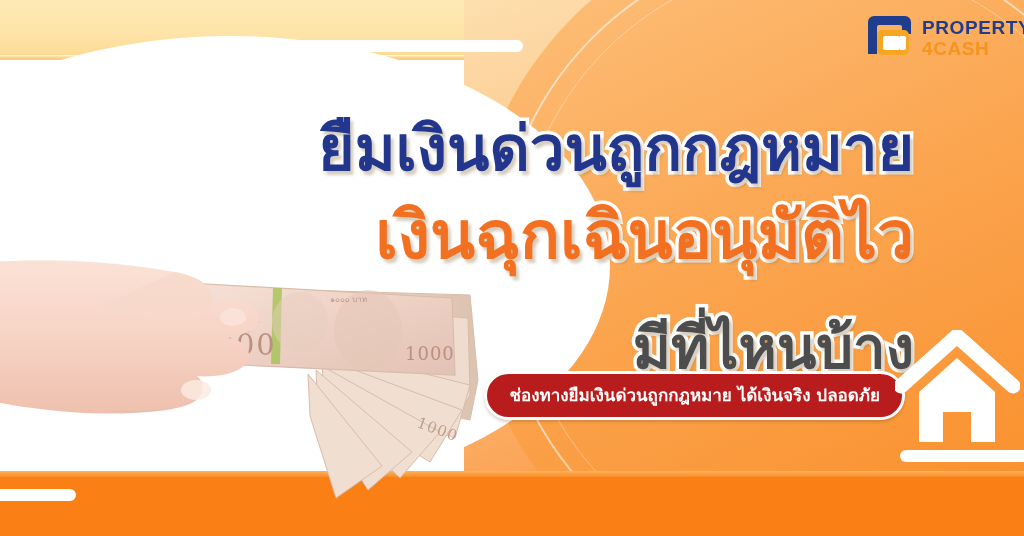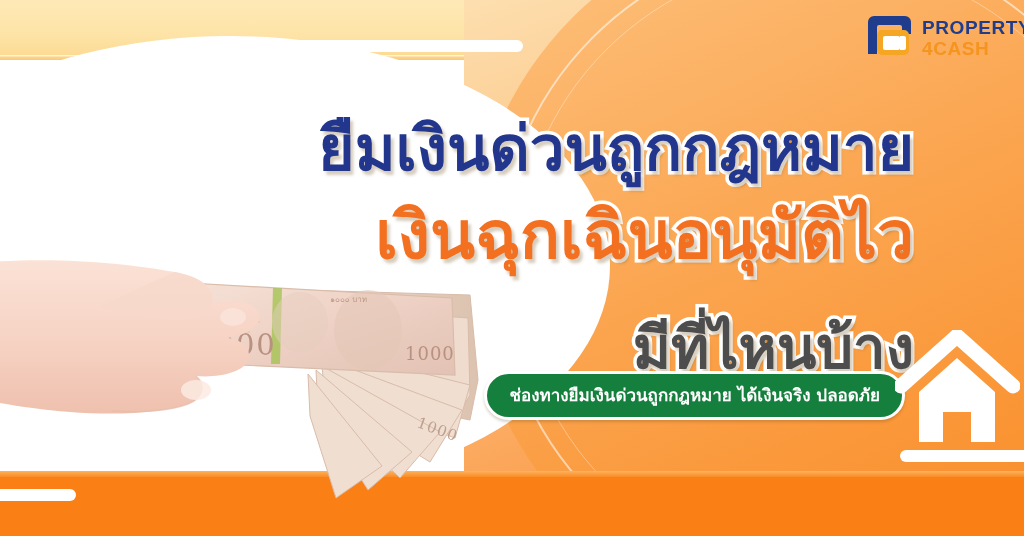--- a/index.html
+++ b/index.html
@@ -139,21 +139,21 @@
     color:#4D4D4D;
     -webkit-text-stroke:7px #ffffff;
     paint-order:stroke fill;
     text-shadow:3px 4px 3px rgba(120,90,40,.30);
     margin-top:31px;
   }
 
   
   .subtitle{
     position:absolute;right:119px;top:371px;
-    background:#15803d;
+    background:#b91c1c;
     border:3px solid #ffffff;
     border-radius:99px;
     padding:7px 22px 9px;
     color:#ffffff;
     font-family:"DejaVu Sans","Liberation Sans",sans-serif;
     font-weight:bold;
     font-size:17px;
     white-space:nowrap;
     box-shadow:0 2px 3px rgba(100,70,30,.25);
   }

